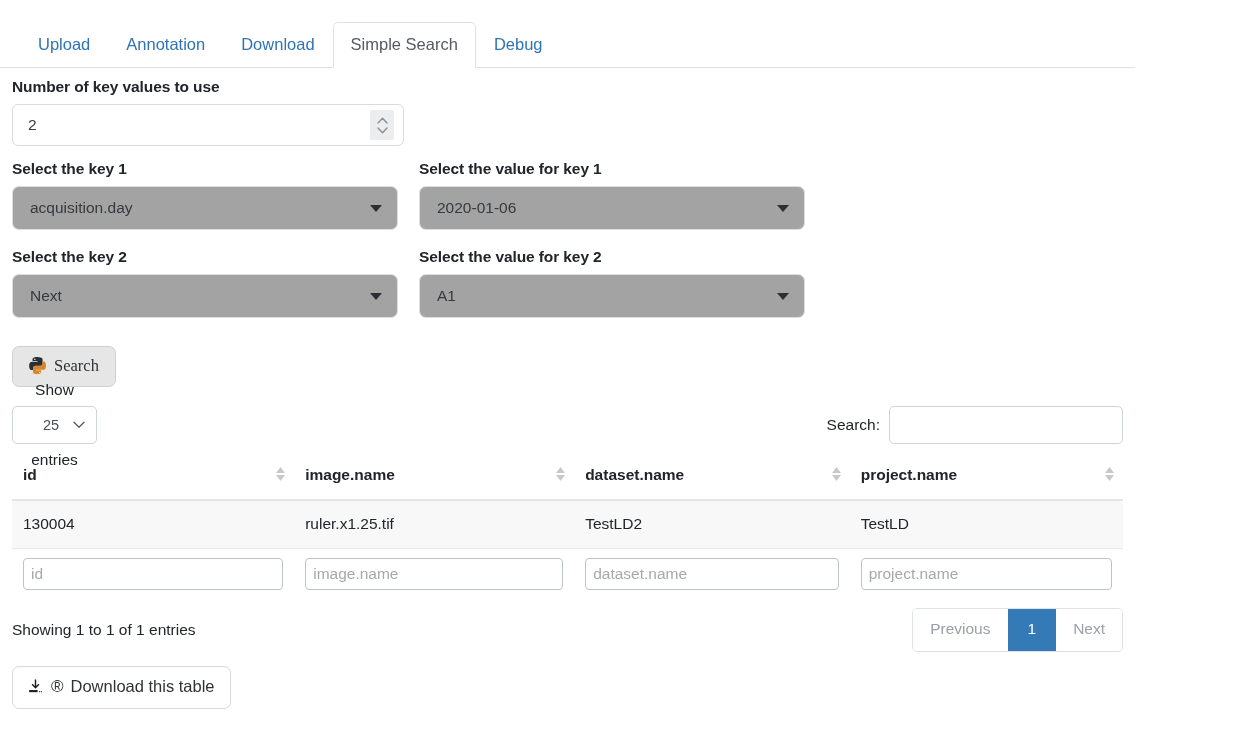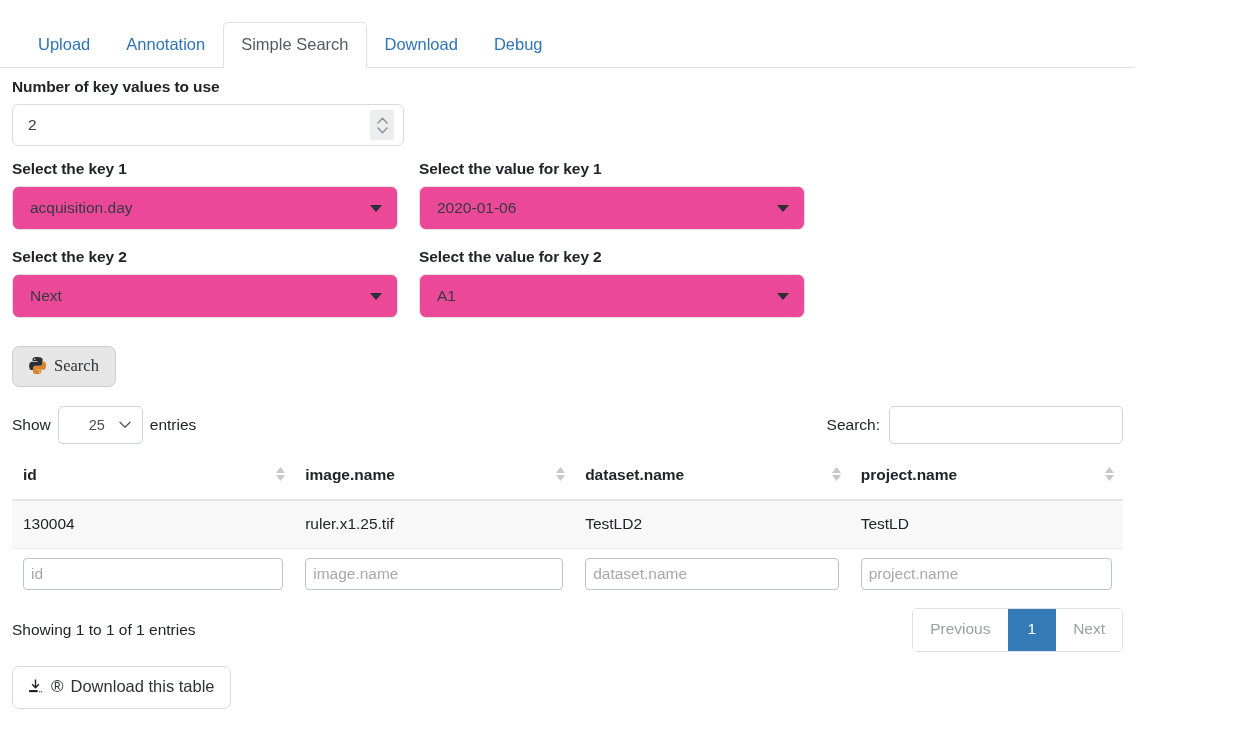--- a/index.html
+++ b/index.html
@@ -113,21 +113,21 @@
 
   .sel-wrap {
     position: relative;
     height: 44px;
   }
   .sel {
     width: 100%;
     height: 100%;
     border: 1px solid #dcdfe2;
     border-radius: 7px;
-    background: #ec4899;
+    background: #a3a3a3;
     padding: 0 36px 0 17px;
     display: flex;
     align-items: center;
     font-size: 15.5px;
     color: #343a40;
     cursor: pointer;
     white-space: nowrap;
     overflow: hidden;
   }
   .caret {
@@ -166,20 +166,21 @@
     justify-content: space-between;
     margin-top: 18px;
     height: 40px;
   }
   .dt-length {
     display: flex;
     align-items: center;
     gap: 7px;
     font-size: 15.5px;
     color: #212529;
+    flex-direction: column;
   }
   .len-select {
     position: relative;
     width: 85px;
     height: 38px;
   }
   .len-select .box {
     width: 100%;
     height: 100%;
     border: 1px solid #ced4da;
@@ -330,22 +331,22 @@
 </style>
 </head>
 <body>
 
 <div class="page">
 
   
   <div class="tabs">
     <div class="tab">Upload</div>
     <div class="tab">Annotation</div>
+    <div class="tab">Download</div>
     <div class="tab active">Simple Search</div>
-    <div class="tab">Download</div>
     <div class="tab">Debug</div>
   </div>
 
   
   <div style="margin-top:10px;">
     <label class="form-label">Number of key values to use</label>
     <div class="num-wrap">
       <input class="num-input" type="text" value="2" style="">
       <div class="spinner">
         <svg width="11" height="7" viewBox="0 0 11 7">

